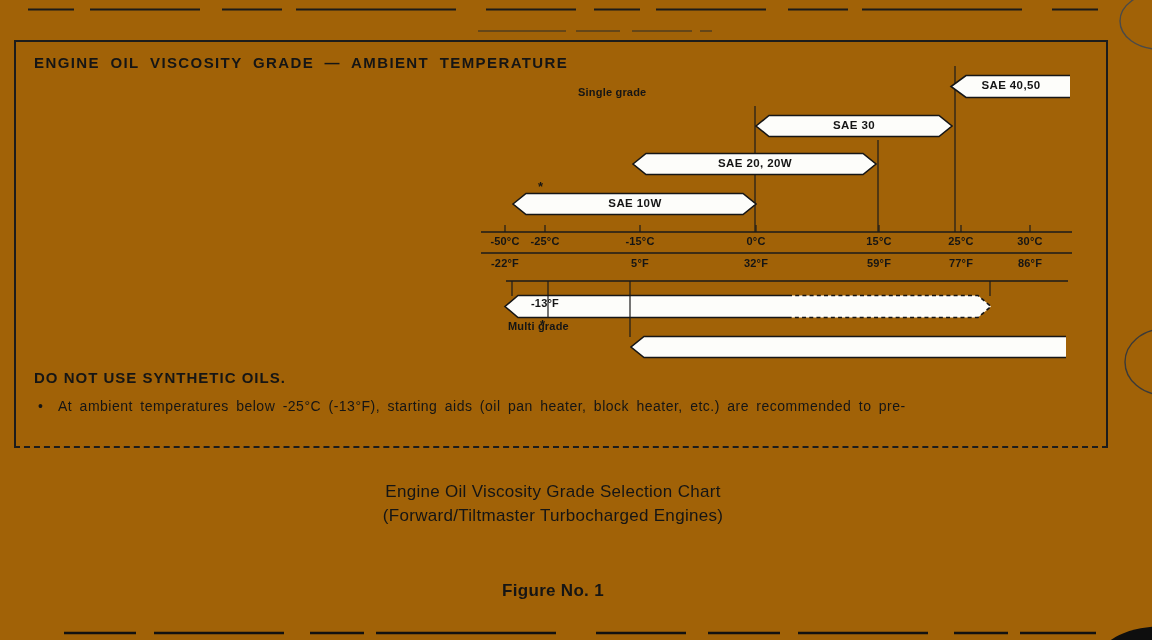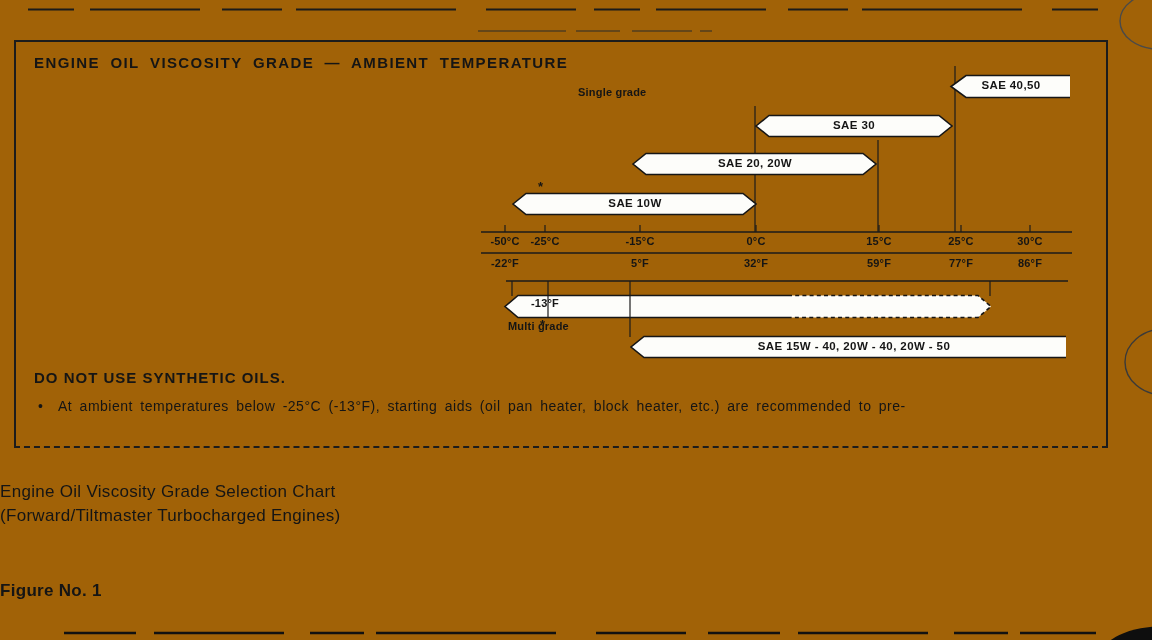--- a/index.html
+++ b/index.html
@@ -12,21 +12,21 @@
                   border:2.5px solid #1c1c1c; border-bottom-style:dashed; }
   .title { left:34px; top:54px; font-size:15px; font-weight:bold; letter-spacing:1.4px; word-spacing:5px; white-space:nowrap; }
   .grade-label { font-size:11px; font-weight:bold; letter-spacing:0.2px; white-space:nowrap; }
   .bar-label { position:absolute; font-size:11.5px; font-weight:600; text-align:center;
                letter-spacing:0.4px; line-height:1; white-space:nowrap; }
   .axis-label { position:absolute; transform:translateX(-50%); font-size:11px; font-weight:600;
                 line-height:1; white-space:nowrap; letter-spacing:0.2px; }
   .fnmark { font-size:13px; font-weight:bold; }
   .warning { left:34px; top:369px; font-size:15px; font-weight:bold; letter-spacing:1px; white-space:nowrap; }
   .note { font-size:14px; letter-spacing:0.5px; word-spacing:3px; line-height:1.3; }
-  .caption { left:0; width:1106px; text-align:left; font-size:17px; letter-spacing:0.3px; }
+  .caption { left:0; width:1106px; text-align:center; font-size:17px; letter-spacing:0.3px; }
   .fig { font-weight:bold; }
 </style>
 </head>
 <body>
 
 <div class="page">
 
   <svg class="art" width="1152" height="640" viewBox="0 0 1152 640">
 
     <line x1="28" y1="9.5" x2="1098" y2="9.5" stroke="#1b1b1b" stroke-width="2.2" stroke-dasharray="46 16 110 22 60 14 160 30 90 18"></line>
@@ -80,21 +80,20 @@
 
   <div class="abs title">ENGINE OIL VISCOSITY GRADE — AMBIENT TEMPERATURE</div>
 
   <span class="abs grade-label" style="left:578px; top:86px;">Single grade</span>
   <span class="abs grade-label" style="left:468px; top:320px;padding-left:40px;">Multi grade</span>
 
   <div class="bar-label" style="left:952px; top:80px; width:118px;">SAE 40,50</div>
   <div class="bar-label" style="left:756px; top:120px; width:196px;">SAE 30</div>
   <div class="bar-label" style="left:633px; top:158px; width:244px;">SAE 20, 20W</div>
   <div class="bar-label" style="left:513px; top:198px; width:244px;">SAE 10W</div>
-  <div class="bar-label" style="left:643px; top:341px; width:422px;">SAE 15W - 40, 20W - 40, 20W - 50</div>
 
   <span class="abs fnmark" style="left:538px; top:180px;">*</span>
   <span class="abs fnmark" style="left:540px; top:318px;">*</span>
 
   <span class="axis-label" style="left:505px; top:236px;">-50°C</span>
   <span class="axis-label" style="left:545px; top:236px;">-25°C</span>
   <span class="axis-label" style="left:640px; top:236px;">-15°C</span>
   <span class="axis-label" style="left:756px; top:236px;">0°C</span>
   <span class="axis-label" style="left:879px; top:236px;">15°C</span>
   <span class="axis-label" style="left:961px; top:236px;">25°C</span>

